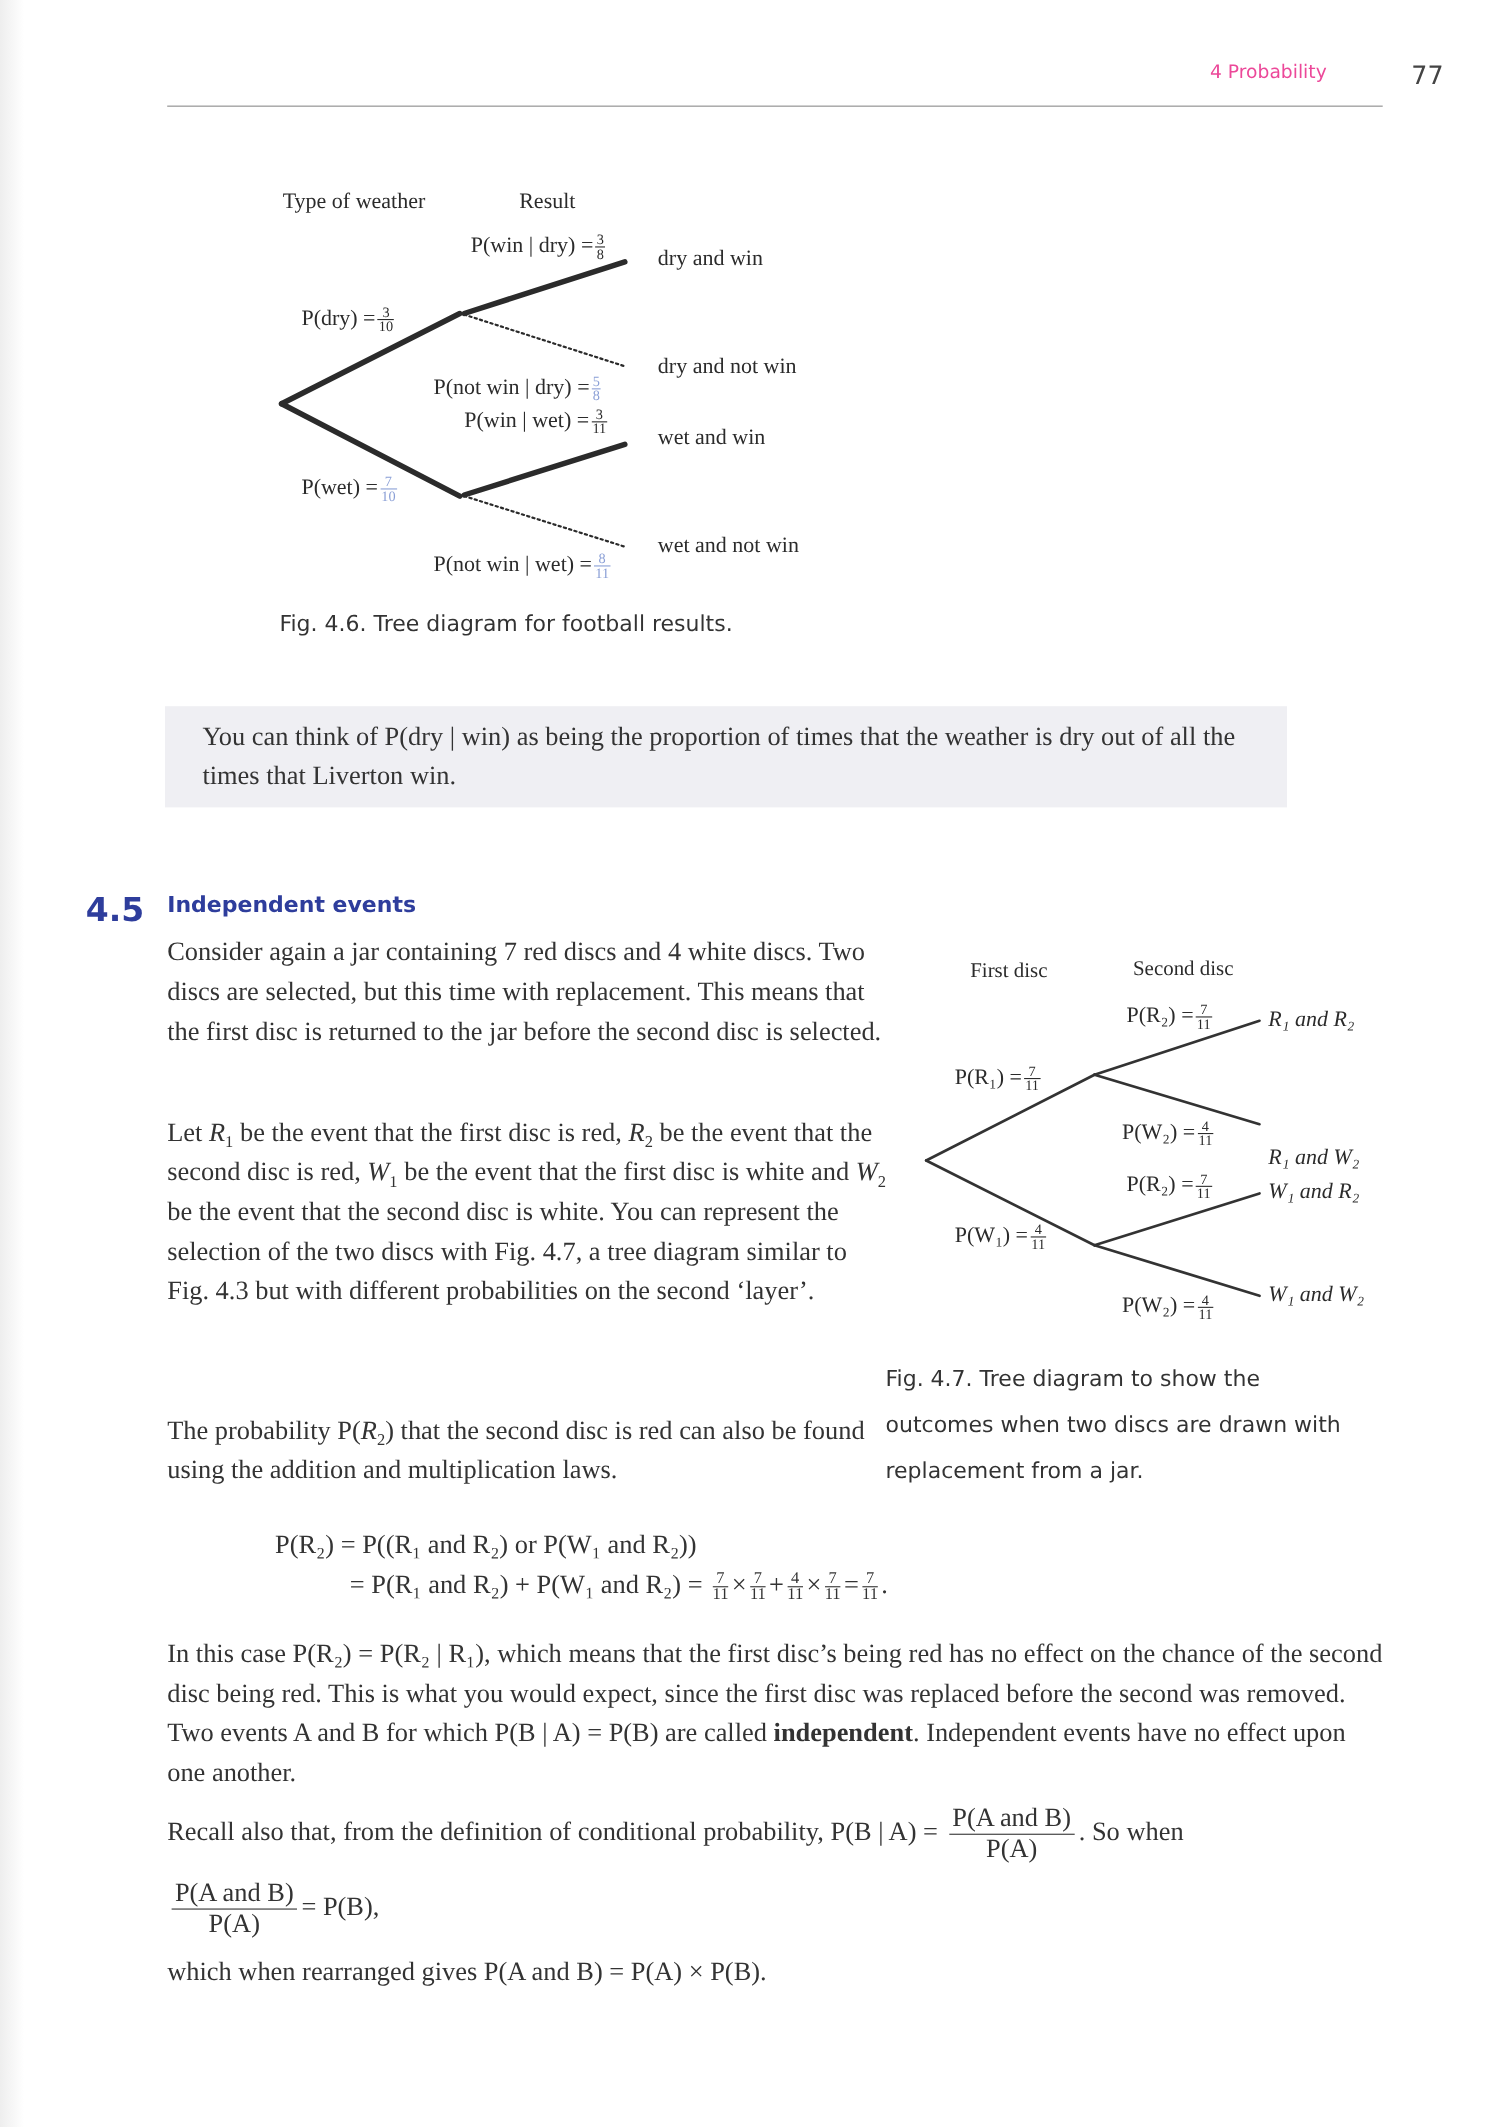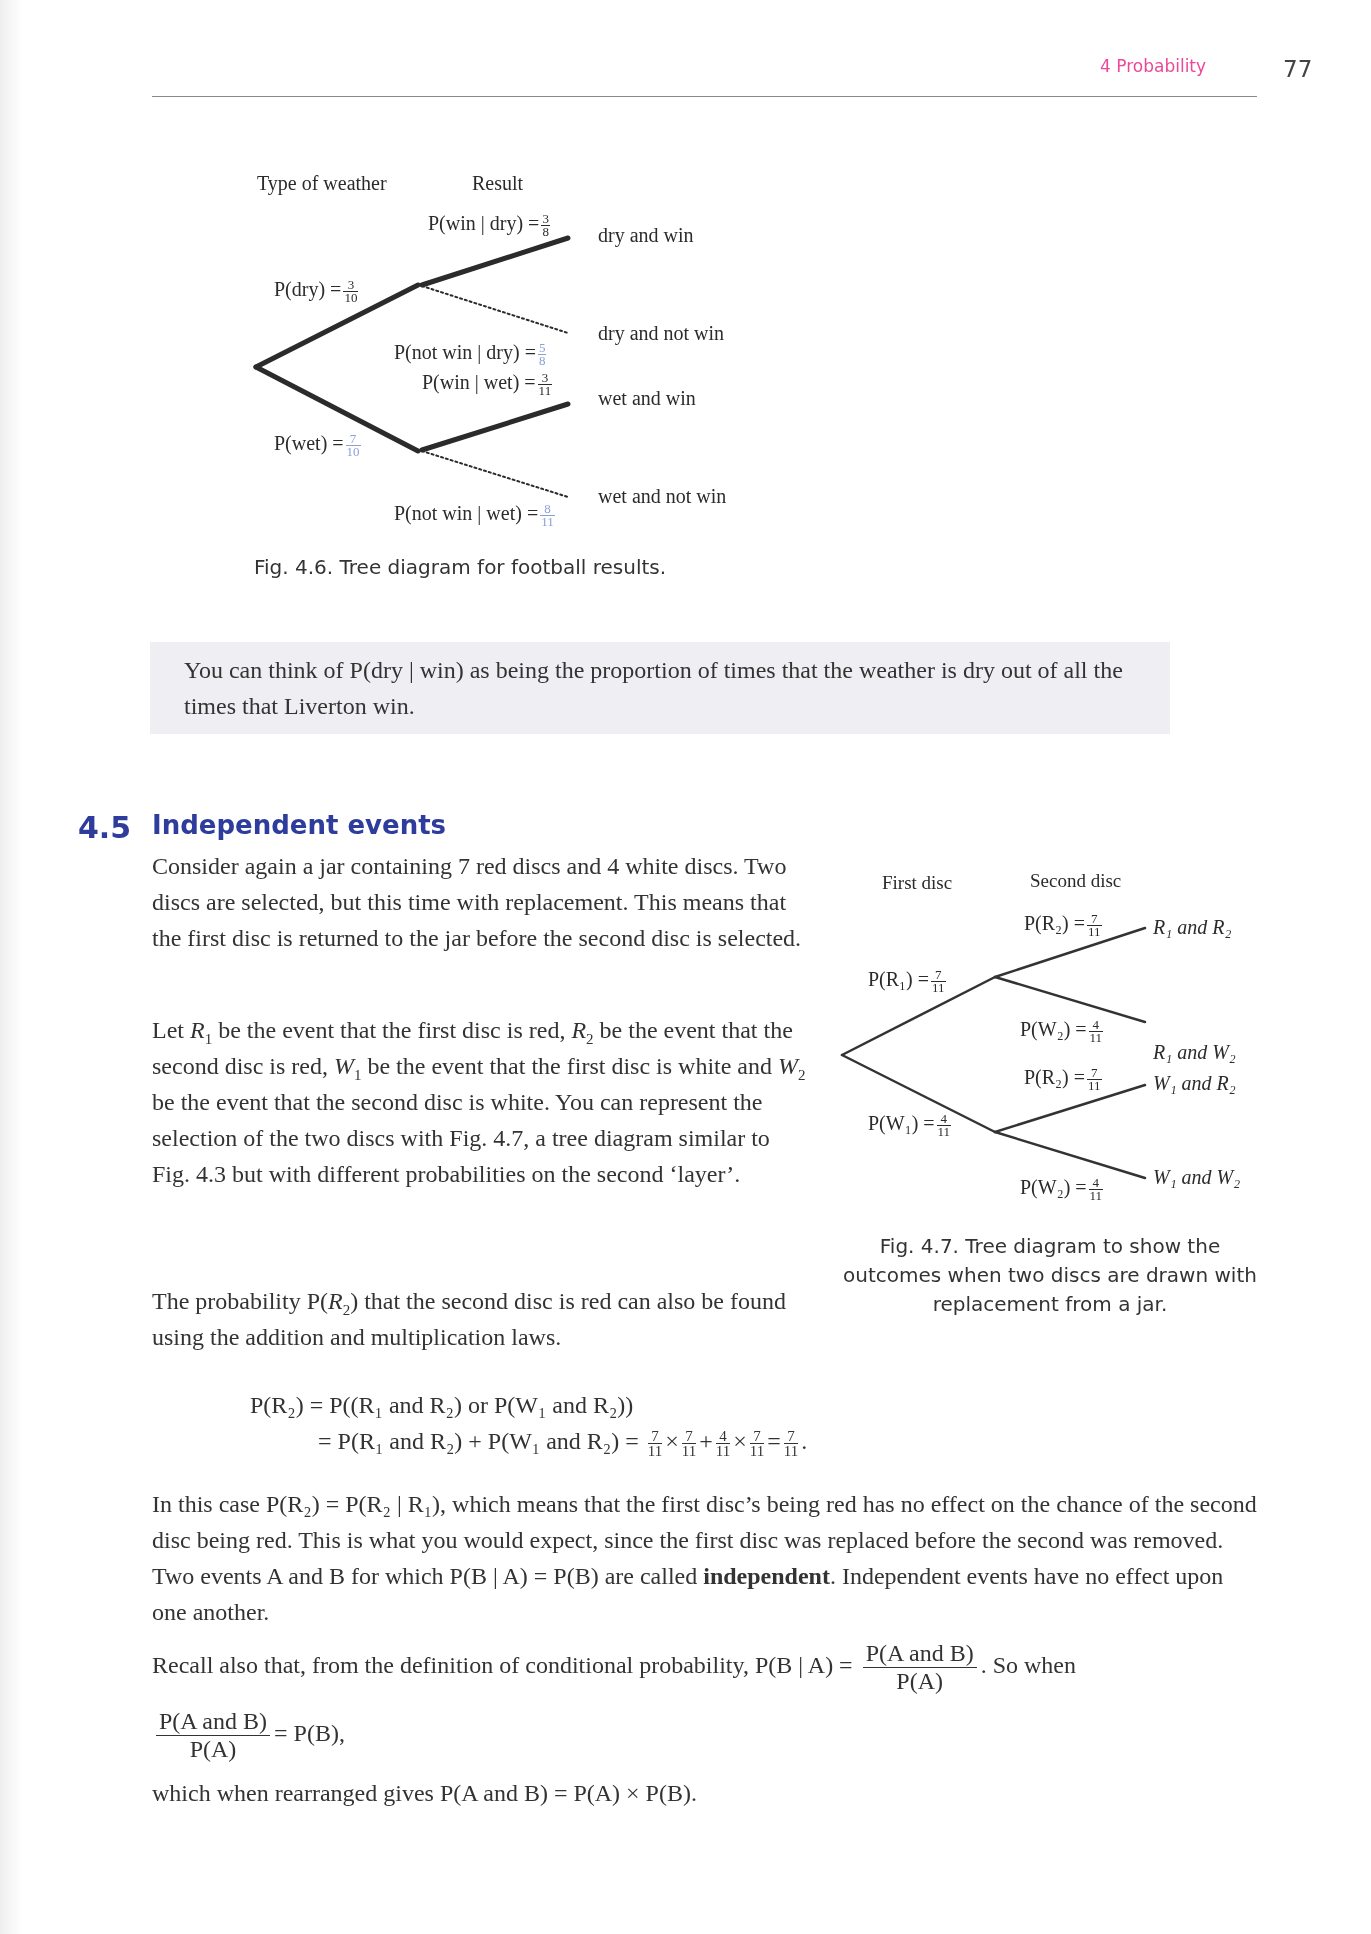--- a/index.html
+++ b/index.html
@@ -14,21 +14,21 @@
   .hdr-page{left:1283px;top:56px;font-size:23px;color:#444;}
   .diag-lbl{font-size:20px;color:#2b2b2b;}
   .blue{color:#8a9fd6;}
   .frac{display:inline-block;vertical-align:middle;text-align:center;font-size:13px;line-height:12px;margin-left:2px;}
   .frac .num{display:block;border-bottom:1px solid currentColor;padding:0 1px;}
   .frac .den{display:block;padding:0 1px;}
   .caption{font-size:20px;color:#333;}
   .note-box{position:absolute;left:150px;top:642px;width:1020px;height:92px;background:#efeff3;}
   .note-text{position:absolute;left:184px;top:652px;font-size:24px;line-height:36px;color:#333;white-space:normal;width:980px;}
   .sec-num{left:78px;top:810px;font-size:30px;font-weight:bold;color:#2e3d9c;}
-  .sec-title{left:152px;top:810px;font-size:26px;font-weight:bold;color:#2e3d9c;}
+  .sec-title{left:152px;top:810px;font-size:20px;font-weight:bold;color:#2e3d9c;}
   .para{position:absolute;font-size:24px;line-height:36px;color:#333;}
   .para i{font-style:italic;}
   sub{font-size:15px;line-height:0;}
   .eq{font-size:24px;color:#333;}
   .bigfrac{display:inline-block;vertical-align:middle;text-align:center;margin:0 4px;}
   .bigfrac .num{display:block;border-bottom:1px solid #333;padding:0 3px;}
   .bigfrac .den{display:block;padding:0 3px;}
   .sfrac{display:inline-block;vertical-align:middle;text-align:center;font-size:15px;line-height:14px;margin:0 3px;}
   .sfrac .num{display:block;border-bottom:1px solid #333;}
   .sfrac .den{display:block;}
@@ -137,14 +137,14 @@
   <div class="abs diag-lbl" style="left:1024px;top:912px;"><span>P(R₂) =</span><span class="frac"><span class="num">7</span><span class="den">11</span></span></div>
   <div class="abs diag-lbl" style="left:1020px;top:1018px;"><span>P(W₂) =</span><span class="frac"><span class="num">4</span><span class="den">11</span></span></div>
   <div class="abs diag-lbl" style="left:1024px;top:1066px;"><span>P(R₂) =</span><span class="frac"><span class="num">7</span><span class="den">11</span></span></div>
   <div class="abs diag-lbl" style="left:1020px;top:1176px;"><span>P(W₂) =</span><span class="frac"><span class="num">4</span><span class="den">11</span></span></div>
 
   <div class="abs diag-lbl" style="left:1153px;top:916px;font-style:italic;">R₁ and R₂</div>
   <div class="abs diag-lbl" style="left:1153px;top:1009px;font-style:italic;margin-top:32px;">R₁ and W₂</div>
   <div class="abs diag-lbl" style="left:1153px;top:1072px;font-style:italic;">W₁ and R₂</div>
   <div class="abs diag-lbl" style="left:1153px;top:1166px;font-style:italic;">W₁ and W₂</div>
 
-  <div class="abs sans caption" style="left:840px;top:1232px;width:420px;white-space:normal;line-height:29px;text-align:center;">Fig. 4.7.  Tree diagram to show the outcomes when two discs are drawn with replacement from a jar.</div>
+  <div class="abs sans caption" style="left:805px;top:1232px;width:420px;white-space:normal;line-height:42px;">Fig. 4.7.  Tree diagram to show the outcomes when two discs are drawn with replacement from a jar.</div>
 </div>
 
 </body></html>

